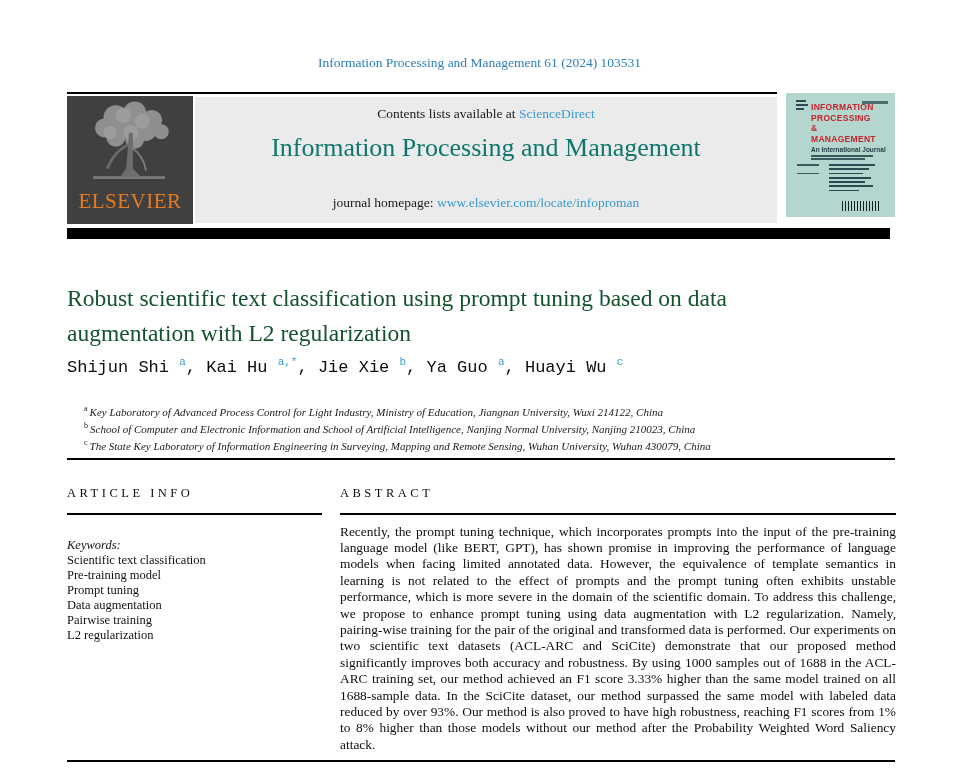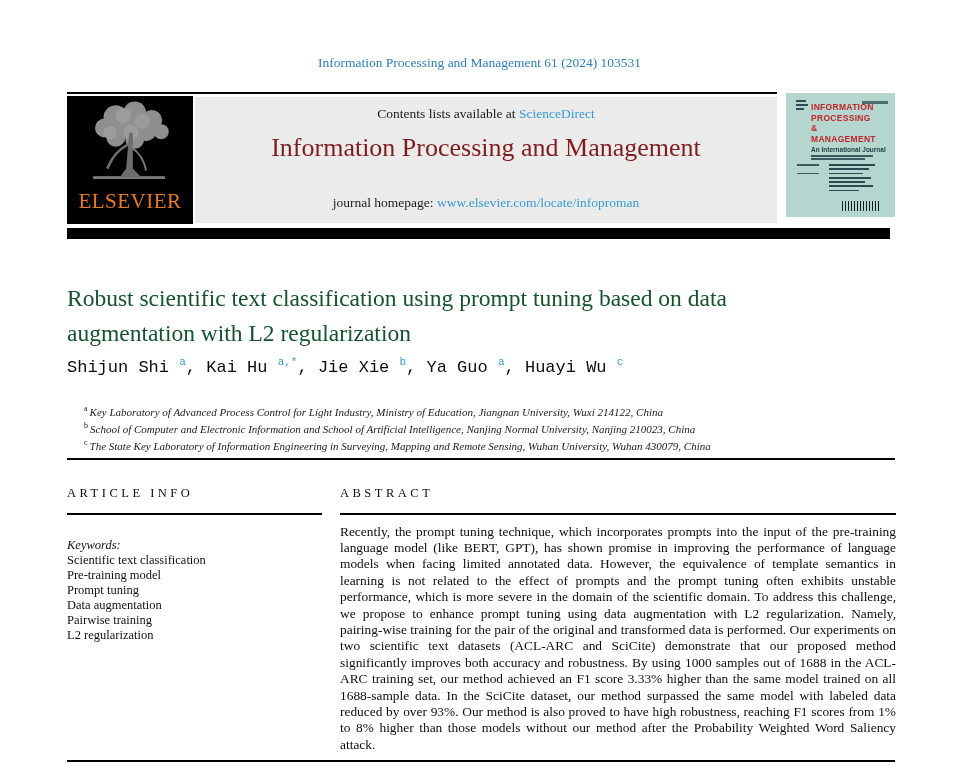--- a/index.html
+++ b/index.html
@@ -5,27 +5,27 @@
   html,body{margin:0;padding:0;background:#ffffff;}
   .page{position:relative;width:959px;height:768px;background:#fff;
         font-family:"Liberation Serif",serif;color:#111;overflow:hidden;}
 
   
   .citation{position:absolute;top:55px;left:0;width:100%;text-align:center;
             font-size:13.5px;color:#2e7fb6;}
 
   
   .mast-rule-top{position:absolute;left:67px;top:92px;width:710px;height:2px;background:#000;}
-  .logo-col{position:absolute;left:67px;top:96px;width:126px;height:128px;background:#000000;text-align:center;}
+  .logo-col{position:absolute;left:67px;top:96px;width:126px;height:128px;background:#404040;text-align:center;}
   .logo-col svg{display:block;margin:2px auto 0 auto;}
   .elsevier-word{font-size:21px;letter-spacing:.5px;color:#e77b22;line-height:22px;}
   .gray-panel{position:absolute;left:195px;top:97px;width:582px;height:126px;background:#ebebeb;}
   .contents-line{position:absolute;top:9px;left:0;width:100%;text-align:center;font-size:13.5px;color:#1a1a1a;}
   .mast-journal-title{position:absolute;top:36px;left:0;width:100%;text-align:center;
-                      font-size:26px;color:#7f1d1d;}
+                      font-size:26px;color:#0f766e;}
   .homepage-line{position:absolute;bottom:12px;left:0;width:100%;text-align:center;font-size:13.5px;color:#1a1a1a;}
   .blue-link{color:#389ad0;text-decoration:none;cursor:pointer;}
 
   .thick-bar{position:absolute;left:67px;top:228px;width:823px;height:11px;background:#000;}
 
   
   .cover{position:absolute;left:786px;top:93px;width:109px;height:124px;background:#b5d6cf;}
   .cover-glyph{position:absolute;left:10px;top:7px;width:12px;height:14px;}
   .cover-glyph div{height:2px;background:#2c4a52;margin-bottom:2px;}
   .cover-issn{position:absolute;right:7px;top:8px;width:26px;height:3px;background:#2c4a52;opacity:.75;}

